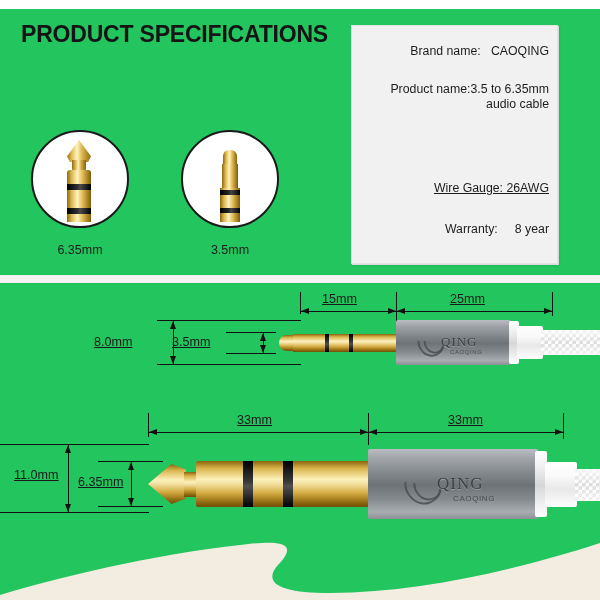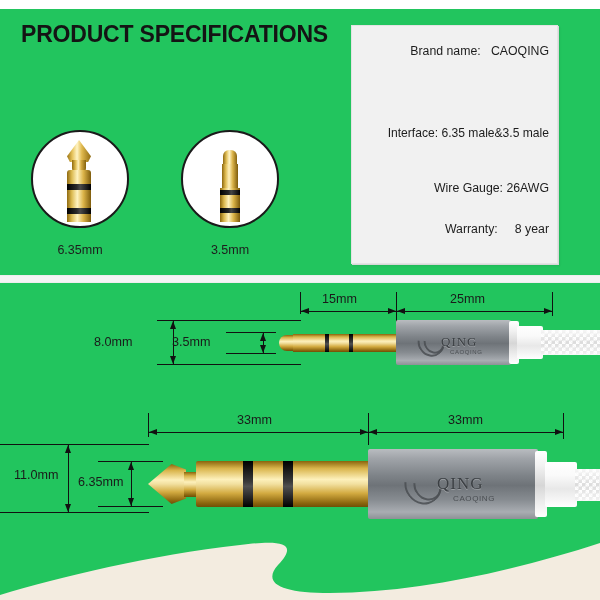--- a/index.html
+++ b/index.html
@@ -47,21 +47,21 @@
     left: 13px;
     right: 8px;
     font-size: 12.3px;
     color: #1d1d1d;
     line-height: 15px;
   }
   .spec-row .lbl { white-space: pre; }
   #spec-row-0 { top: 18px; }
   #spec-row-1 { top: 56px; }
   #spec-row-2 { top: 100px; left: 15px; font-size: 12.1px; }
-  #spec-row-3 { top: 155px; left: 16px; }
+  #spec-row-3 { top: 155px; left: 16px; text-decoration: underline; }
   #spec-row-4 { top: 196px; left: 14px; }
 
   
   #divider {
     position: absolute;
     left: 0;
     top: 266px;
     width: 600px;
     height: 6px;
     background: #f4f4f4;
@@ -145,20 +145,21 @@
   #plug-v-35 .r1 { top: 40px; }
   #plug-v-35 .r2 { top: 58px; }
 
   
   .ext-line { position: absolute; background: #111111; }
   .dim-label {
     position: absolute;
     font-size: 12.6px;
     color: #1a1a1a;
     white-space: nowrap;
+    text-decoration: underline;
   }
   .harrow { position: absolute; height: 1px; background: #111111; }
   .harrow::before, .harrow::after {
     content: ""; position: absolute; top: -3px; width: 0; height: 0;
     border-top: 3.5px solid transparent; border-bottom: 3.5px solid transparent;
   }
   .harrow::before { left: 0; border-right: 8px solid #111111; }
   .harrow::after  { right: 0; border-left: 8px solid #111111; }
 
   .varrow { position: absolute; width: 1px; background: #111111; }
@@ -236,22 +237,23 @@
 <body>
 
 <div id="page">
 
   <div id="title">PRODUCT SPECIFICATIONS</div>
 
   <div id="spec-panel">
     <div class="spec-row" id="spec-row-0">
       <span class="lbl">Brand name:   CAOQING</span>
     </div>
-    <div class="spec-row" id="spec-row-2">
-      <span class="lbl">Interface: 6.35 male&amp;3.5 male</span>
+    <div class="spec-row" id="spec-row-1">
+      <div>Product name:3.5 to 6.35mm</div>
+      <div>audio cable</div>
     </div>
     <div class="spec-row" id="spec-row-3">
       <span class="lbl">Wire Gauge: 26AWG</span>
     </div>
     <div class="spec-row" id="spec-row-4">
       <span class="lbl">Warranty:     8 year</span>
     </div>
   </div>
 
   <div class="circle" id="circle-635"></div>

